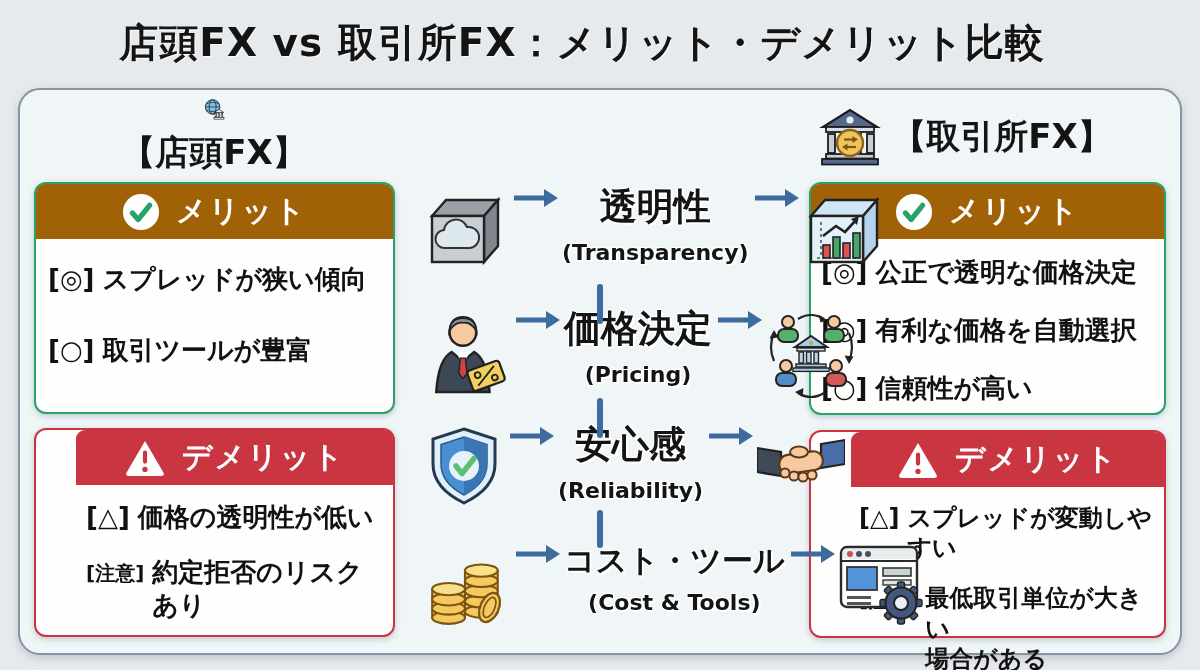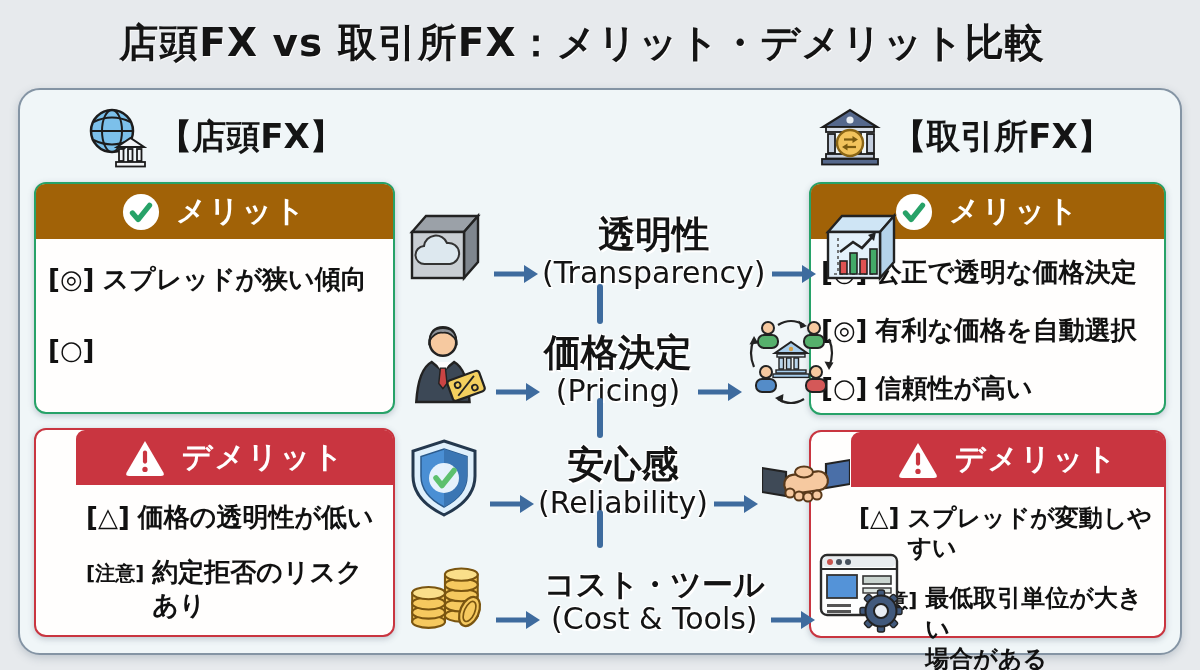--- a/index.html
+++ b/index.html
@@ -18,21 +18,21 @@
   .board {
     position:absolute; left:18px; top:88px; width:1164px; height:567px;
     background:#f0f6f8; border:2.5px solid #8494a4; border-radius:22px;
     box-shadow:0 3px 8px rgba(70,90,110,.25);
   }
   .col-header {
     position:absolute; top:98px; height:78px; width:360px;
     display:flex; align-items:center; justify-content:center; gap:10px;
     font-size:34px; font-weight:bold;
   }
-  .col-header.lft { left:34px; }
+  .col-header.lft { left:34px;flex-direction:column; }
   .col-header.rgt { left:785px;justify-content:center; }
 
   .box {
     position:absolute; background:#fffefd; border-radius:12px;
     box-shadow:0 2px 6px rgba(60,80,100,.28);
   }
   .box.merit   { border:2.5px solid #27a268; }
   .box.demerit { border:2.5px solid #c93540;padding-left:40px; }
   .box-header {
     height:55px; border-radius:9px 9px 0 0;
@@ -56,36 +56,36 @@
   .item.notice .prefix { font-size:20px; padding-top:5px; }
   .itext { display:flex; flex-direction:column; }
   .l2:empty { display:none; }
 
   .box.mb-l { left:34px;  top:182px; width:361px; height:232px; }
   .box.db-l { left:34px;  top:428px; width:361px; height:209px; }
   .box.mb-r { left:809px; top:182px; width:357px; height:233px; }
   .box.db-r { left:809px; top:430px; width:357px; height:208px; }
 
   .crow {
-    position:absolute; left:404px; width:400px;
-    display:flex; align-items:flex-end; justify-content:space-between;
+    position:absolute; left:424px; width:400px;
+    display:flex; align-items:flex-start; justify-content:space-between;
   }
   .crow.r1 { top:188px; height:100px; }
   .crow.r2 { top:310px; height:96px;  }
   .crow.r3 { top:426px; height:92px;  }
   .crow.r4 { top:544px; height:90px;  }
   .cicon { flex:none; display:flex; align-items:center; justify-content:center; }
   .clabel { flex:1; text-align:center; line-height:1.05; white-space:nowrap; }
   .clabel .jp {
     display:block; font-size:37px; font-weight:bold;
     text-shadow:-1px -1px 0 #fff,1px -1px 0 #fff,-1px 1px 0 #fff,2px 2px 0 #fff;
   }
   .crow.r4 .clabel .jp { font-size:31px; }
   .clabel .en {
-    display:block; font-size:30px; font-weight:normal; margin-top:2px;
+    display:block; font-size:22px; font-weight:bold; margin-top:14px;
     text-shadow:-1px -1px 0 #fff,1px -1px 0 #fff,-1px 1px 0 #fff,2px 2px 0 #fff;
   }
   .arrow { flex:none; margin:0 4px; }
   .arrow.left svg { transform:scaleX(-1); }
 
   .vconn {
     position:absolute; left:597px; width:6px; background:#3e6b9e; border-radius:3px;
   }
   .vc1 { top:284px; height:40px; }
   .vc2 { top:398px; height:40px; }
@@ -144,20 +144,23 @@
   </div>
   <div class="box-body">
     <div class="item">
       <span class="prefix">[◎]</span>
       <span class="itext">
         <span class="l1">スプレッドが狭い傾向</span>
       </span>
     </div>
     <div class="item">
       <span class="prefix">[○]</span>
+      <span class="itext">
+        <span class="l1">取引ツールが豊富</span>
+      </span>
     </div>
   </div>
 </div>
 
 <div class="box demerit db-l">
   <div class="box-header">
     <svg width="42" height="38" viewBox="0 0 44 40">
       <path d="M22,2 L41.5,35.5 Q43,39 38.5,39 L5.5,39 Q1,39 2.5,35.5 Z" fill="#ffffff"></path>
       <rect x="19.8" y="12" width="4.4" height="14" rx="2.2" fill="#c93540"></rect>
       <circle cx="22" cy="32" r="2.8" fill="#c93540"></circle>

